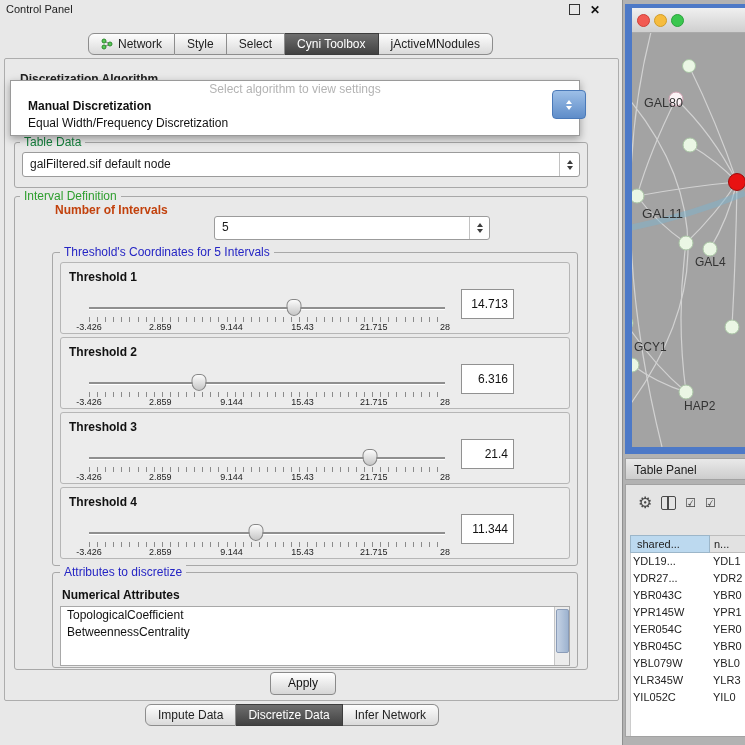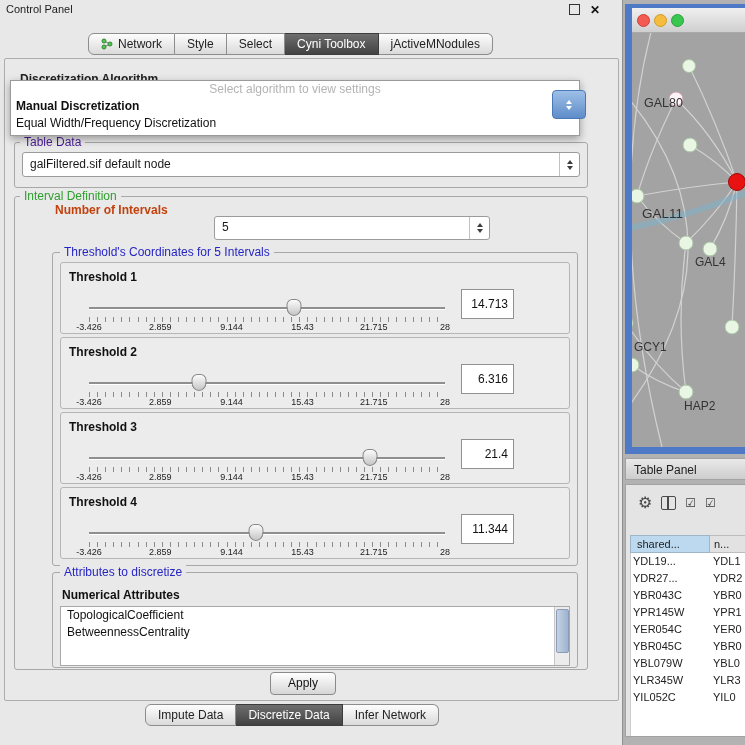--- a/index.html
+++ b/index.html
@@ -28,21 +28,21 @@
   .combo{position:absolute;background:#fff;border:1px solid #9b9b9b;border-radius:3px;font-size:12px;cursor:pointer;}
   .combo .val{position:absolute;left:7px;top:0;bottom:0;line-height:21px;color:#1a1a1a;white-space:nowrap;}
   .combo .spin{position:absolute;right:0;top:0;bottom:0;width:19px;border-left:1px solid #c2c2c2;
                display:flex;flex-direction:column;align-items:center;justify-content:center;gap:2px;}
   .arr-up{width:0;height:0;border-left:3px solid transparent;border-right:3px solid transparent;border-bottom:4px solid #3d3d3d;}
   .arr-dn{width:0;height:0;border-left:3px solid transparent;border-right:3px solid transparent;border-top:4px solid #3d3d3d;}
   
   .popup{position:absolute;left:10px;top:80px;width:568px;height:54px;background:#fff;border:1px solid #9a9a9a;
          box-shadow:0 3px 8px rgba(0,0,0,.35);z-index:20;}
   .popup .ph{height:17px;line-height:17px;text-align:center;font-size:12px;color:#b3b3b3;}
-  .popup .opt{height:17px;line-height:17px;padding-left:5px;font-size:12px;color:#111;cursor:pointer;}
+  .popup .opt{height:17px;line-height:17px;padding-left:5px;font-size:12px;color:#111;cursor:pointer;margin-left:12px;}
   .popup .opt.b{font-weight:bold;}
   .combo-frag{position:absolute;left:552px;top:90px;width:32px;height:27px;z-index:21;border-radius:4px;
               background:linear-gradient(#9dbfe7,#5f8dc9);border:1px solid #48amber;border:1px solid #4a79b8;
               display:flex;flex-direction:column;align-items:center;justify-content:center;gap:2px;cursor:pointer;}
   .combo-frag .arr-up{border-bottom-color:#fff;}
   .combo-frag .arr-dn{border-top-color:#fff;}
   
   .tbox{position:absolute;left:60px;width:508px;height:70px;border:1px solid #b6b6b6;border-radius:3px;background:#ececec;}
   .tbox .tlabel{position:absolute;left:8px;top:7px;font-size:12px;font-weight:bold;color:#111;}
   .slider{position:absolute;left:28px;top:36px;width:356px;height:16px;cursor:pointer;}
@@ -130,21 +130,21 @@
       <div class="tab">
           <span>jActiveMNodules</span>
         </div>
     </div>
 
     <div class="mainpanel"></div>
 
     <div class="sectitle">Discretization Algorithm</div>
 
     <div class="groupbox" style="left:14px;top:142px;width:572px;height:44px;"></div>
-    <div class="grouptitle" style="left:20px;top:135px;color:#4c1d95;">Table Data</div>
+    <div class="grouptitle" style="left:20px;top:135px;color:#15803d;">Table Data</div>
     <div class="combo" style="left:22px;top:152px;width:556px;height:23px;">
       <span class="val" style="line-height:23px;text-align:center;">galFiltered.sif default node</span>
       <span class="spin">
           <span class="arr-up"></span>
           <span class="arr-dn"></span>
         </span>
     </div>
 
     <div class="groupbox" style="left:14px;top:196px;width:572px;height:472px;"></div>
     <div class="grouptitle gt-green" style="left:20px;top:189px;">Interval Definition</div>

